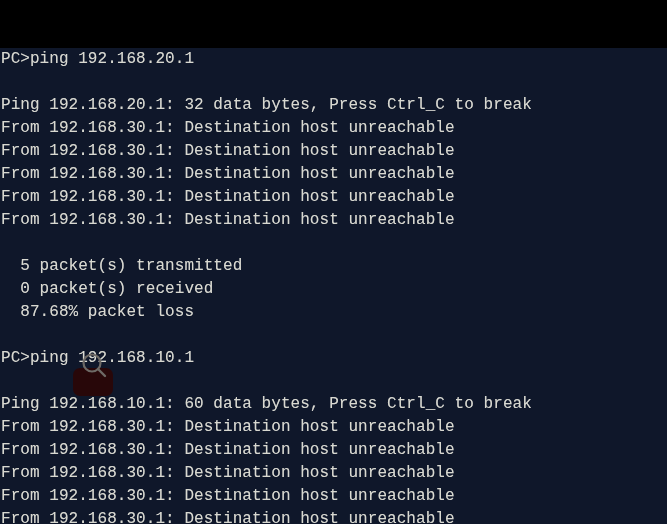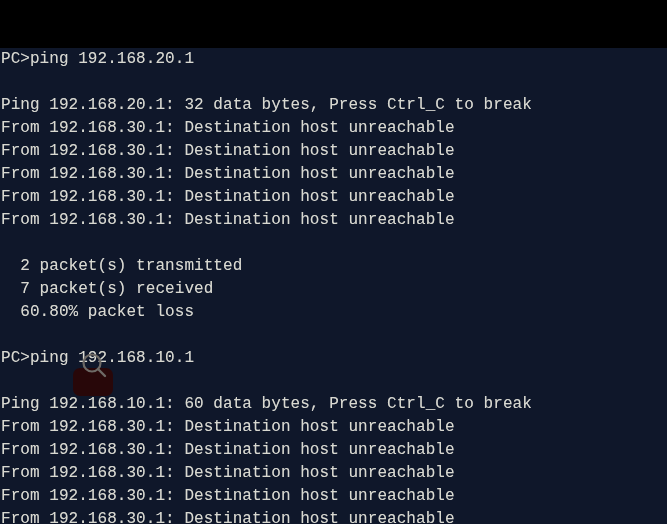--- a/index.html
+++ b/index.html
@@ -100,23 +100,23 @@
   <div id="console-output" style="color: rgb(216, 216, 208);">
     <span class="term-line">PC&gt;ping 192.168.20.1</span>
     <span class="term-line blank"></span>
     <span class="term-line">Ping 192.168.20.1: 32 data bytes, Press Ctrl_C to break</span>
     <span class="term-line">From 192.168.30.1: Destination host unreachable</span>
     <span class="term-line">From 192.168.30.1: Destination host unreachable</span>
     <span class="term-line">From 192.168.30.1: Destination host unreachable</span>
     <span class="term-line">From 192.168.30.1: Destination host unreachable</span>
     <span class="term-line">From 192.168.30.1: Destination host unreachable</span>
     <span class="term-line blank"></span>
-    <span class="term-line">  2 packet(s) transmitted</span>
-    <span class="term-line">  7 packet(s) received</span>
-    <span class="term-line">  60.80% packet loss</span>
+    <span class="term-line">  5 packet(s) transmitted</span>
+    <span class="term-line">  0 packet(s) received</span>
+    <span class="term-line">  87.68% packet loss</span>
     <span class="term-line blank"></span>
     <span class="term-line">PC&gt;ping 192.168.10.1</span>
     <span class="term-line blank"></span>
     <span class="term-line">Ping 192.168.10.1: 60 data bytes, Press Ctrl_C to break</span>
     <span class="term-line">From 192.168.30.1: Destination host unreachable</span>
     <span class="term-line">From 192.168.30.1: Destination host unreachable</span>
     <span class="term-line">From 192.168.30.1: Destination host unreachable</span>
     <span class="term-line">From 192.168.30.1: Destination host unreachable</span>
     <span class="term-line">From 192.168.30.1: Destination host unreachable</span>
     <span class="term-line blank"></span>

